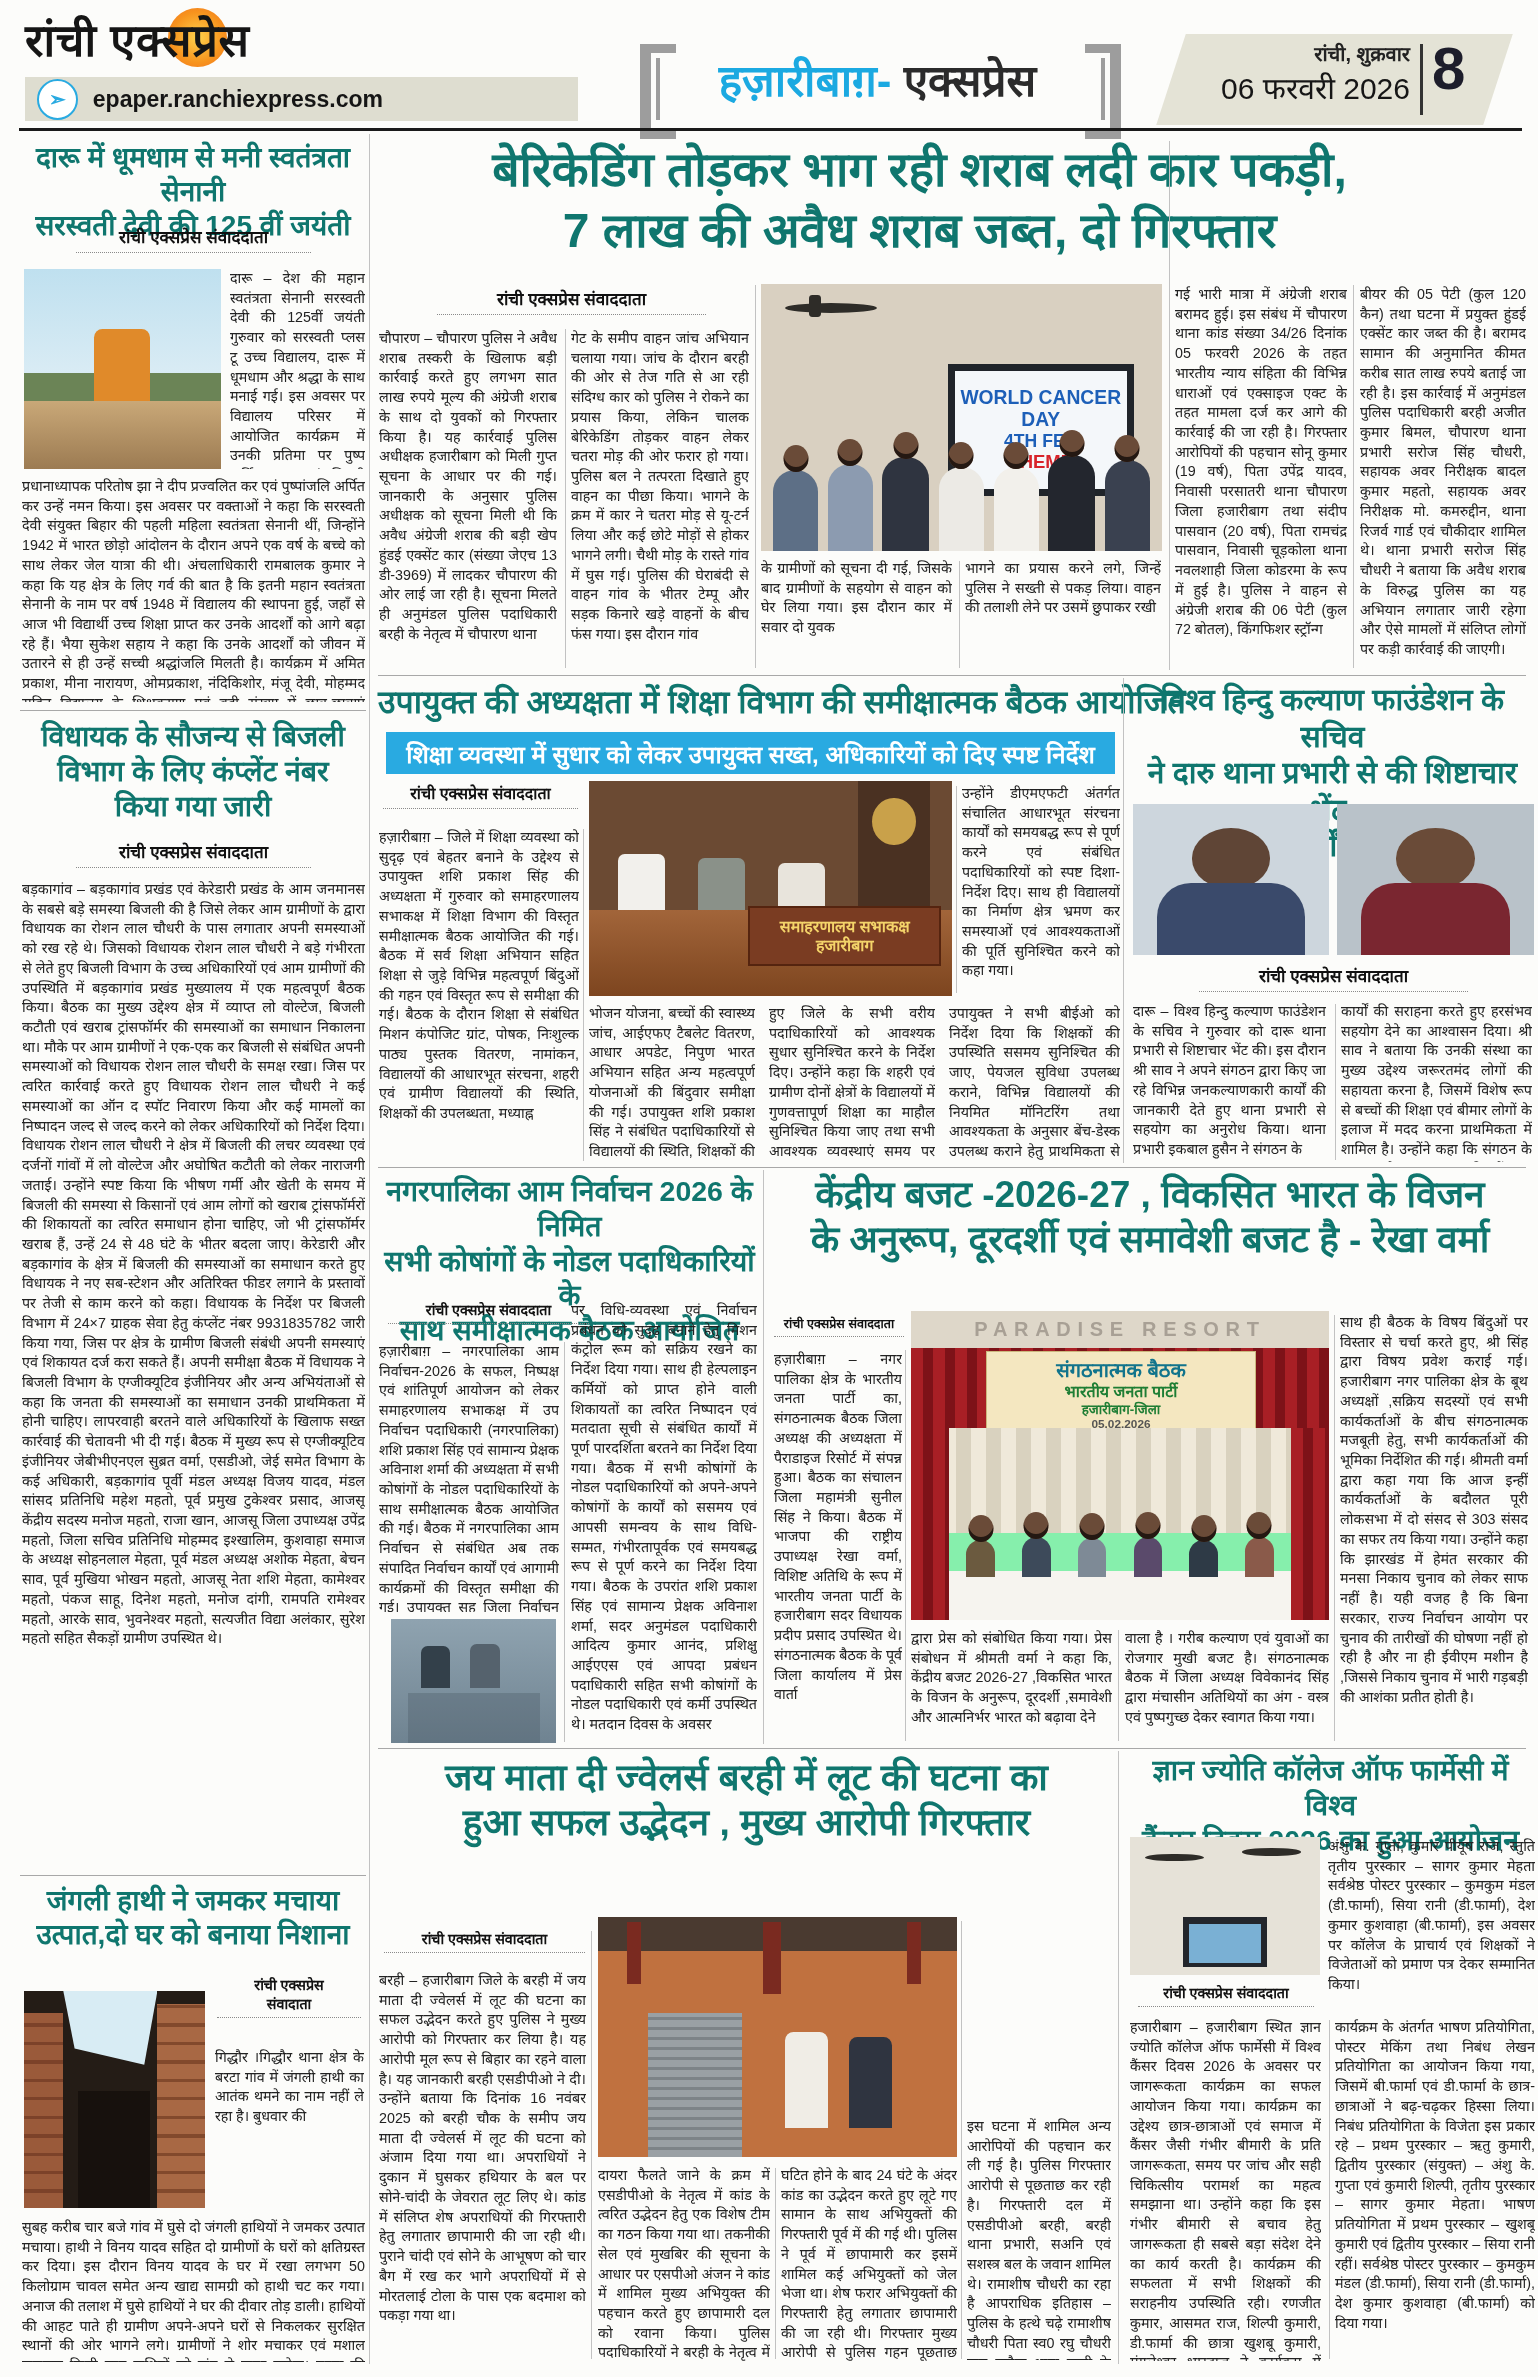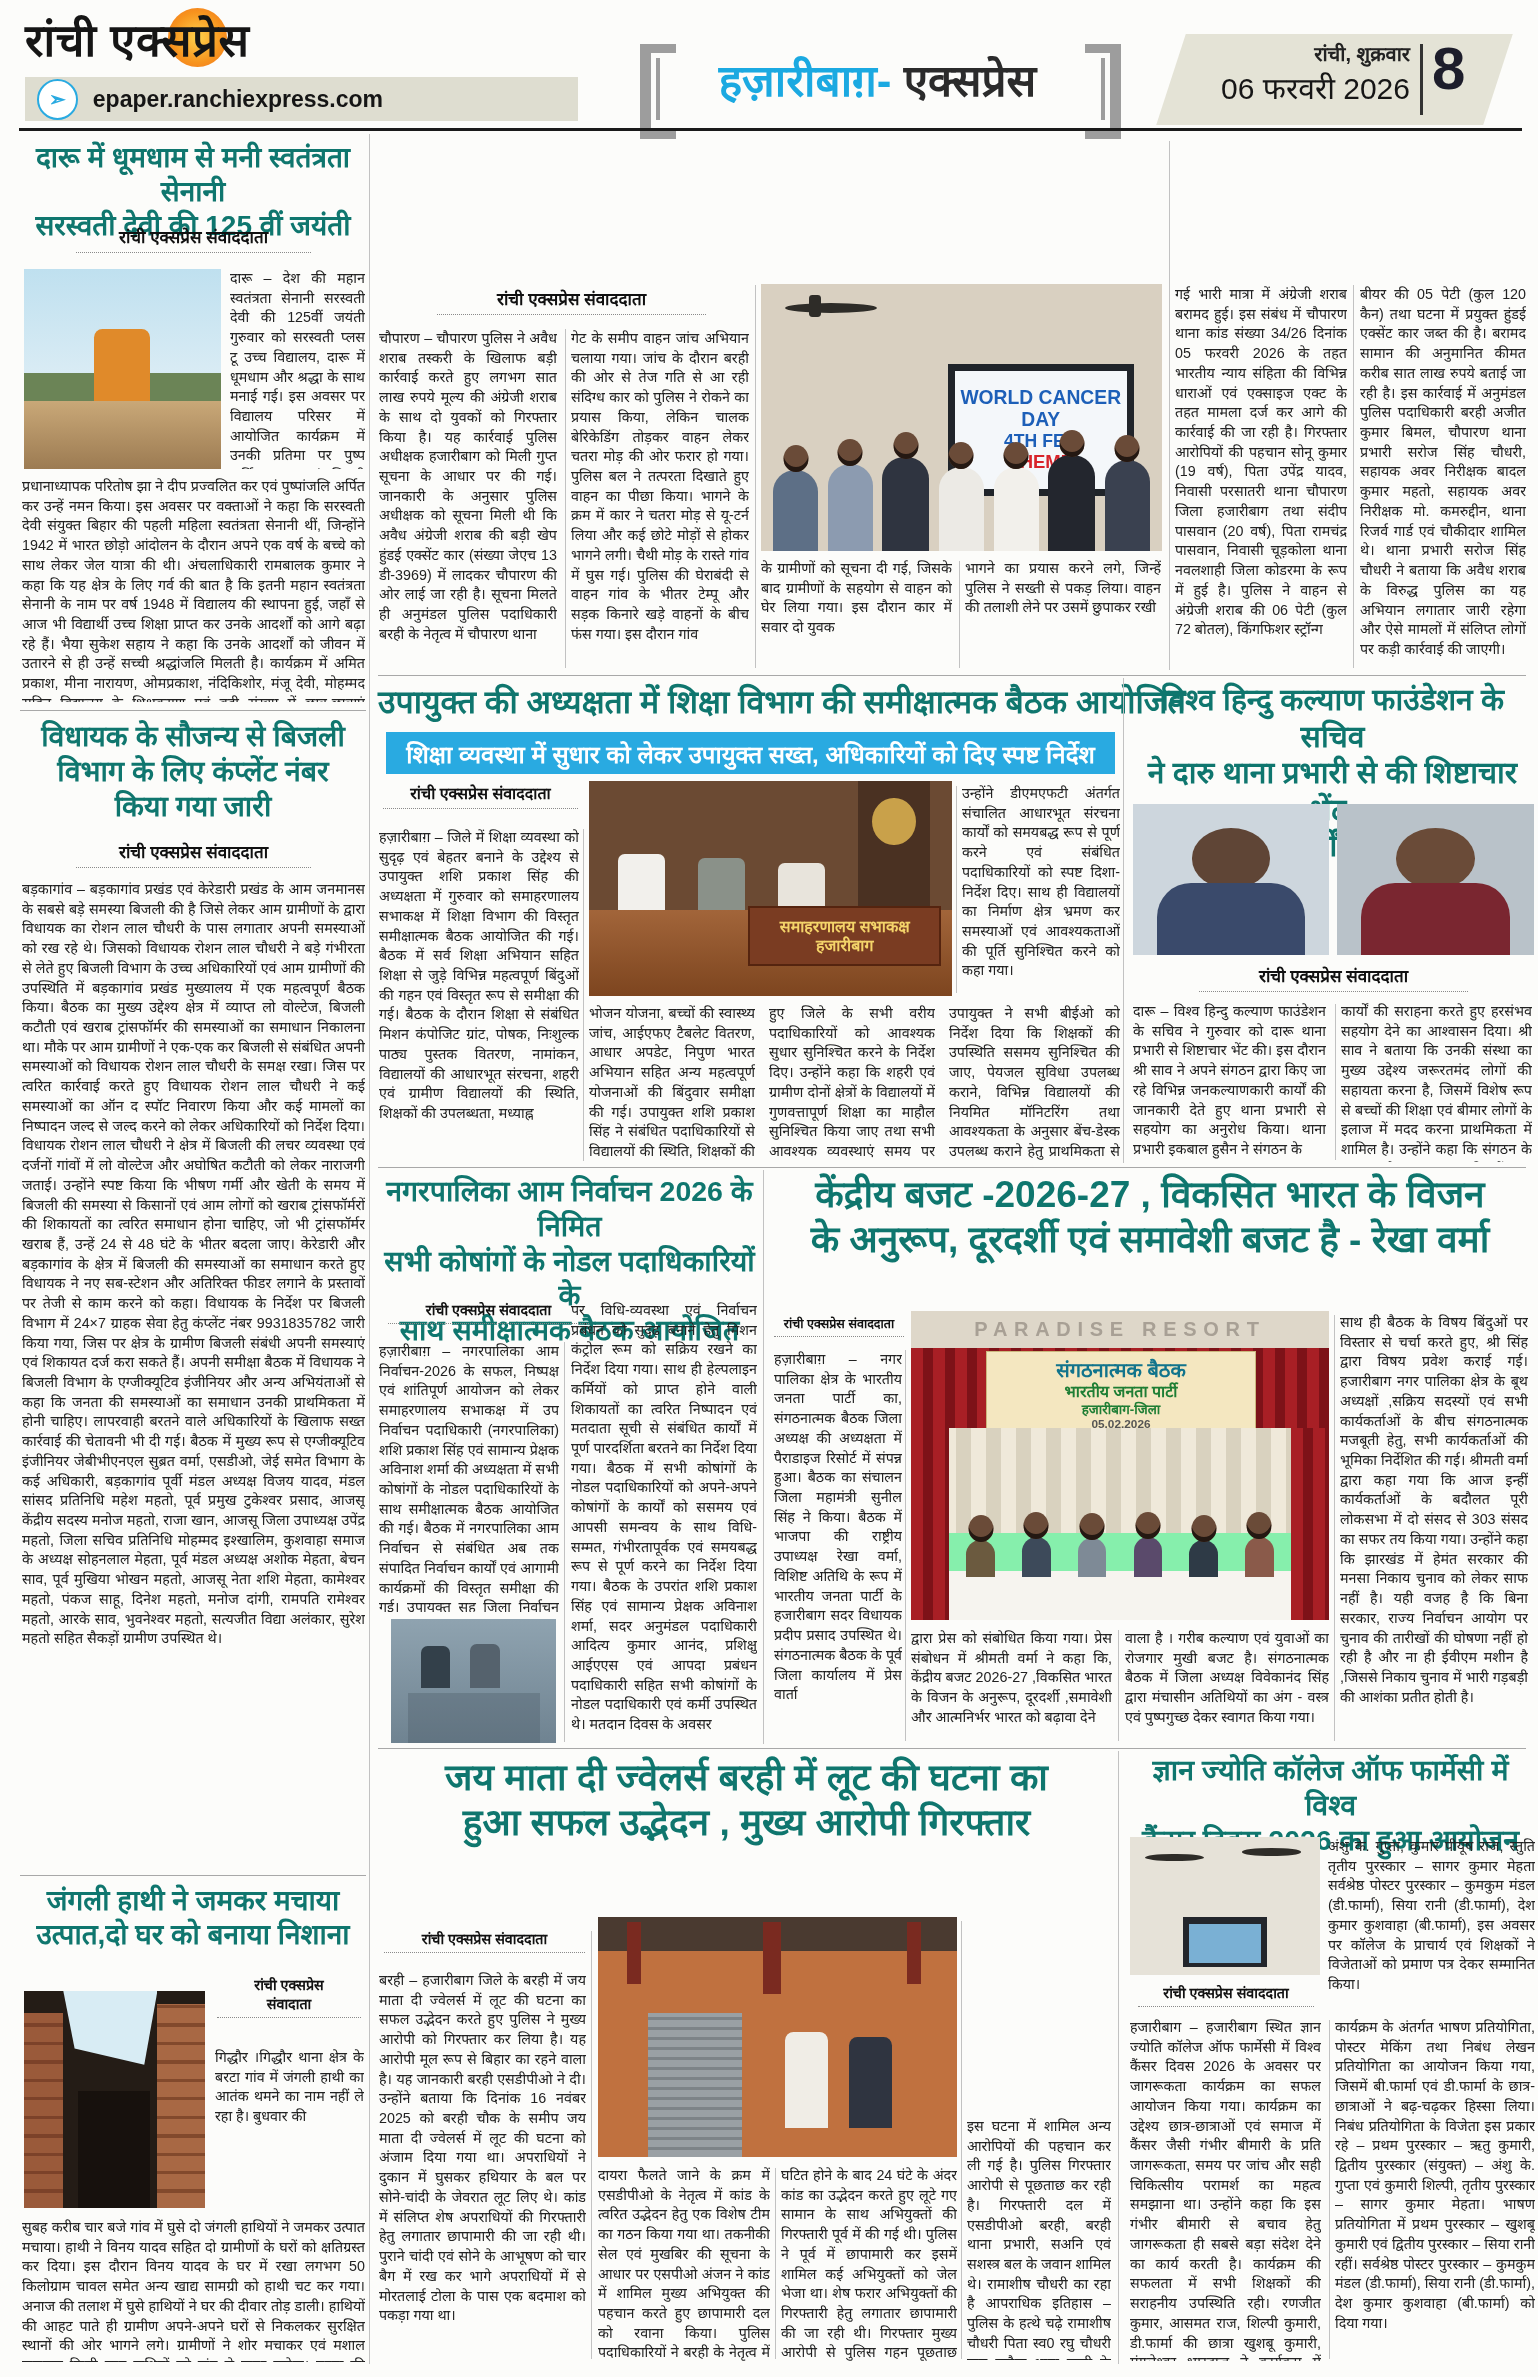--- a/index.html
+++ b/index.html
@@ -101,20 +101,22 @@
 संवादाता</div>
   <div class="photo" style="left:23.5px;top:1991px;width:181px;height:217px;background:#241c16;">
     <div class="abs brickwall" style="left:0;top:10%;width:22%;height:90%;"></div>
     <div class="abs brickwall" style="right:0;top:6%;width:26%;height:94%;background:repeating-linear-gradient(0deg,#a86844 0 15px,#82492c 15px 18.5px);"></div>
     <div class="abs" style="left:22%;top:0;width:52%;height:34%;background:#d8ecf4;clip-path:polygon(0 0,100% 0,86% 100%,12% 78%);"></div>
     <div class="abs" style="left:30%;top:46%;width:40%;height:54%;background:#17110d;"></div>
   </div>
   <div class="abs body-txt" style="left:215px;top:2048px;width:149px;height:158px;">गिद्धौर ।गिद्धौर थाना क्षेत्र के बरटा गांव में जंगली हाथी का आतंक थमने का नाम नहीं ले रहा है। बुधवार की</div>
   <div class="abs body-txt" style="left:22px;top:2218px;width:343px;height:144px;">सुबह करीब चार बजे गांव में घुसे दो जंगली हाथियों ने जमकर उत्पात मचाया। हाथी ने विनय यादव सहित दो ग्रामीणों के घरों को क्षतिग्रस्त कर दिया। इस दौरान विनय यादव के घर में रखा लगभग 50 किलोग्राम चावल समेत अन्य खाद्य सामग्री को हाथी चट कर गया। अनाज की तलाश में घुसे हाथियों ने घर की दीवार तोड़ डाली। हाथियों की आहट पाते ही ग्रामीण अपने-अपने घरों से निकलकर सुरक्षित स्थानों की ओर भागने लगे। ग्रामीणों ने शोर मचाकर एवं मशाल जलाकर किसी तरह हाथियों को गांव से बाहर खदेड़ा। घटना की सूचना वन विभाग को दे दी गई है। ग्रामीणों ने क्षतिग्रस्त घरों एवं नष्ट हुई खाद्य सामग्री का मुआवजा देने की मांग की है। गांव में हाथियों के भय से दहशत का माहौल बना हुआ है।</div>
 
+  <div class="abs hl pre" style="left:378px;top:139px;width:1083px;font-size:48px;line-height:1.28;">बेरिकेडिंग तोड़कर भाग रही शराब लदी कार पकड़ी,
+7 लाख की अवैध शराब जब्त, दो गिरफ्तार</div>
   <div class="abs byline" style="left:437px;top:287px;width:269px;">रांची एक्सप्रेस संवाददाता</div>
 
   <div class="abs body-txt" style="left:379px;top:329px;width:178px;height:341px;">चौपारण – चौपारण पुलिस ने अवैध शराब तस्करी के खिलाफ बड़ी कार्रवाई करते हुए लगभग सात लाख रुपये मूल्य की अंग्रेजी शराब के साथ दो युवकों को गिरफ्तार किया है। यह कार्रवाई पुलिस अधीक्षक हजारीबाग को मिली गुप्त सूचना के आधार पर की गई। जानकारी के अनुसार पुलिस अधीक्षक को सूचना मिली थी कि अवैध अंग्रेजी शराब की बड़ी खेप हुंडई एक्सेंट कार (संख्या जेएच 13 डी-3969) में लादकर चौपारण की ओर लाई जा रही है। सूचना मिलते ही अनुमंडल पुलिस पदाधिकारी बरही के नेतृत्व में चौपारण थाना</div>
   <div class="abs body-txt" style="left:571px;top:329px;width:178px;height:341px;">गेट के समीप वाहन जांच अभियान चलाया गया। जांच के दौरान बरही की ओर से तेज गति से आ रही संदिग्ध कार को पुलिस ने रोकने का प्रयास किया, लेकिन चालक बेरिकेडिंग तोड़कर वाहन लेकर चतरा मोड़ की ओर फरार हो गया। पुलिस बल ने तत्परता दिखाते हुए वाहन का पीछा किया। भागने के क्रम में कार ने चतरा मोड़ से यू-टर्न लिया और कई छोटे मोड़ों से होकर भागने लगी। चैथी मोड़ के रास्ते गांव में घुस गई। पुलिस की घेराबंदी से वाहन गांव के भीतर टेम्पू और सड़क किनारे खड़े वाहनों के बीच फंस गया। इस दौरान गांव</div>
 
   <div class="photo" style="left:761px;top:284px;width:401px;height:267px;background:#d9d0c1;">
     <div class="fanblade" style="left:6%;top:7%;width:92px;height:10px;"></div>
     <div class="fanblade" style="left:12%;top:4%;width:11.8px;height:22px;border-radius:3.4px;"></div>
     <div class="abs" style="right:7%;top:30%;width:43%;height:44%;background:#f4f7fa;border:7.6px solid #20242a;
                 display:flex;flex-direction:column;align-items:center;justify-content:center;line-height:1.15;">

